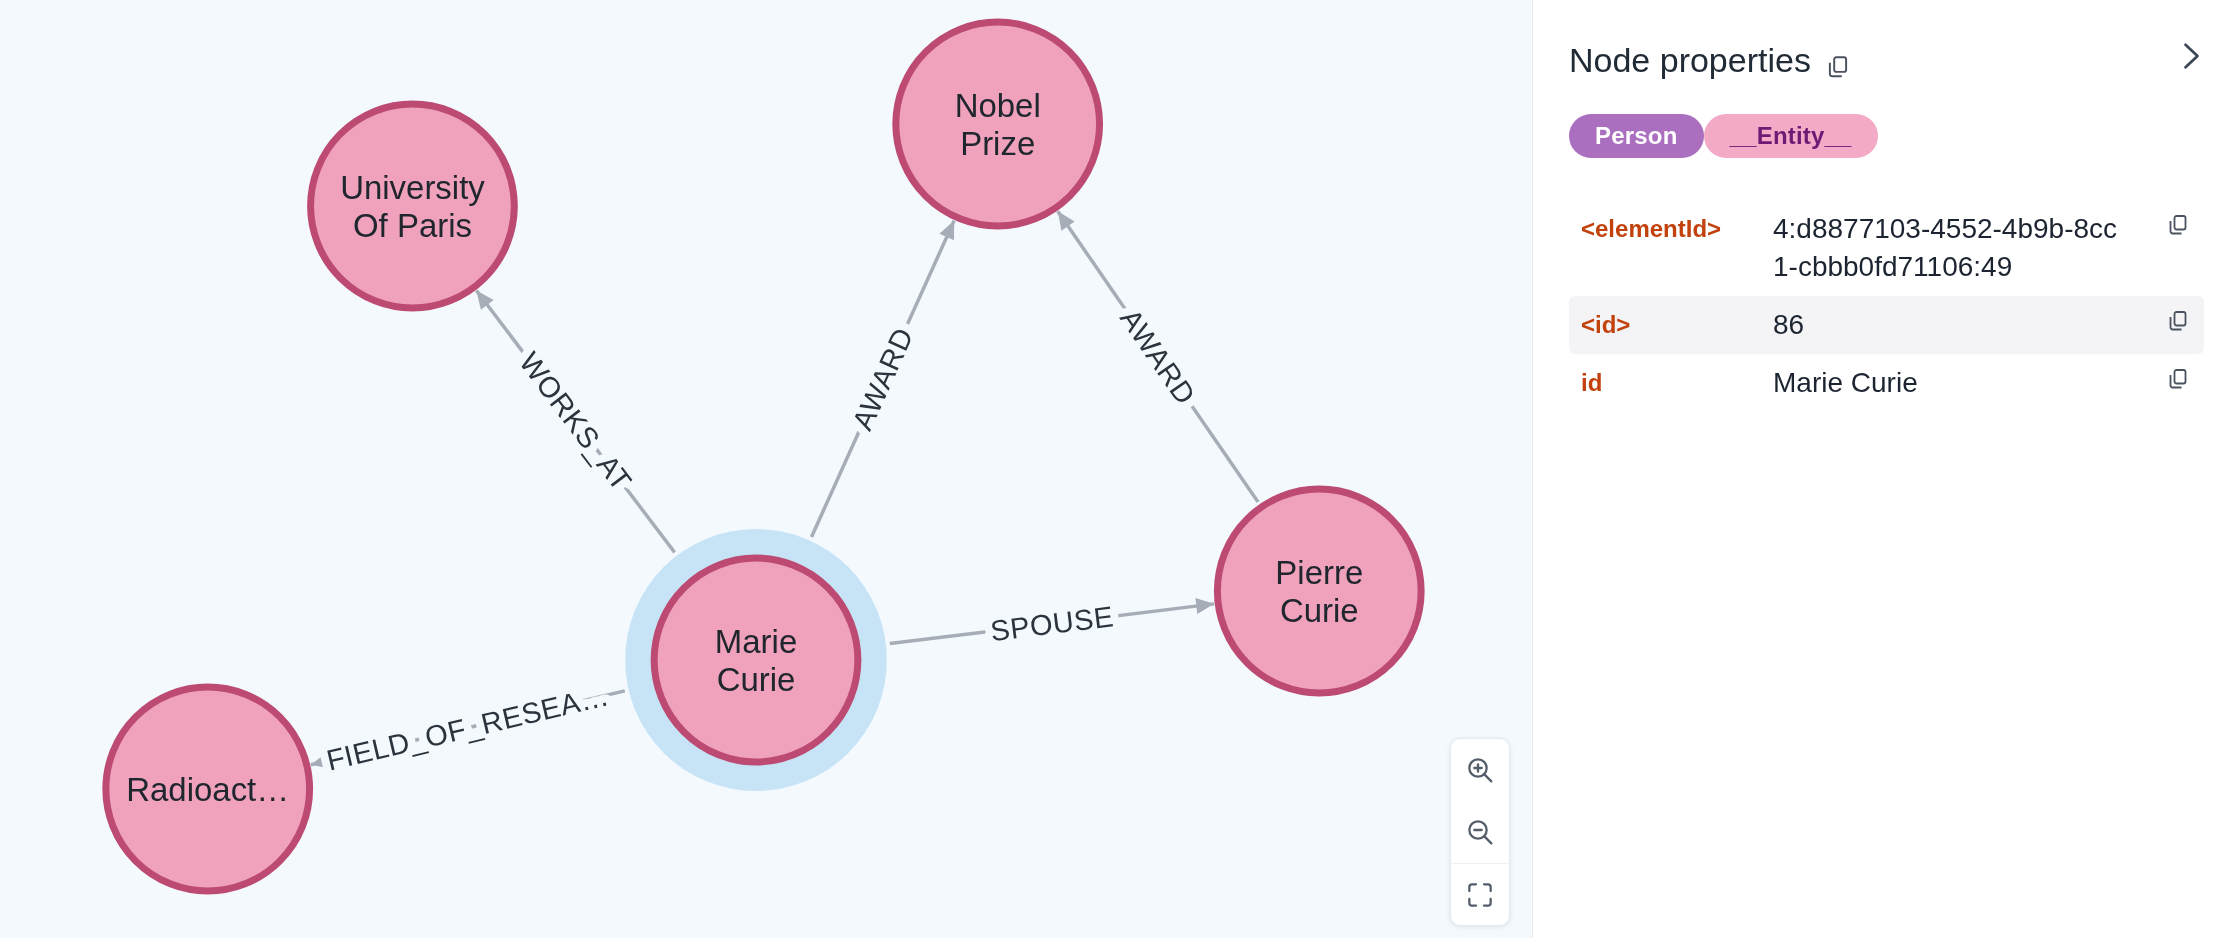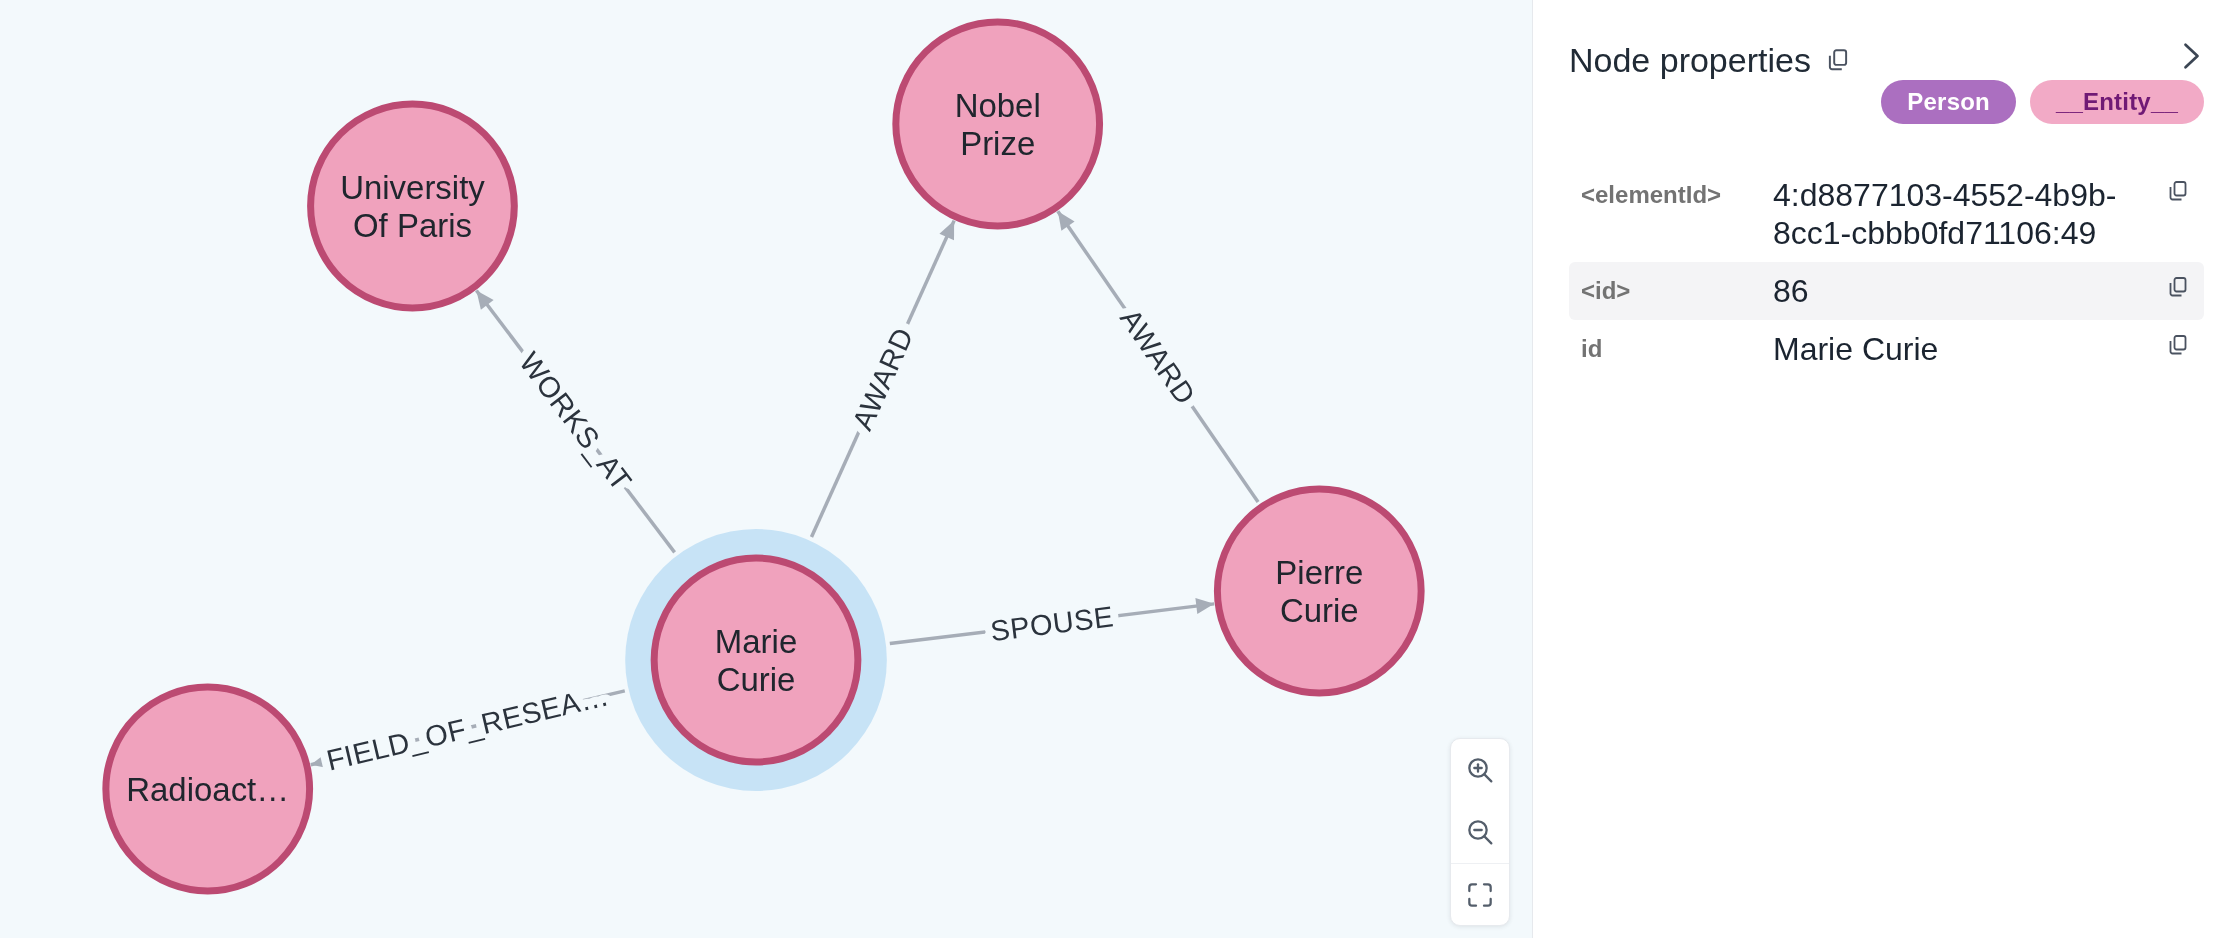--- a/index.html
+++ b/index.html
@@ -22,41 +22,41 @@
     width:58px;height:62px;display:flex;align-items:center;justify-content:center;
     cursor:pointer;background:transparent;border:none;
   }
   .zoom-btn.fit{border-top:1px solid #eef0f3;}
   
   .panel{
     width:700px;flex:0 0 700px;height:938px;background:#ffffff;
     border-left:1px solid #e6e9ed;box-sizing:border-box;
     padding:40px 28px 0 36px;position:relative;
   }
-  .panel-header{display:flex;align-items:center;gap:14px;}
+  .panel-header{display:flex;align-items:flex-end;gap:14px;margin-bottom:34px;}
   .panel-title{font-size:34px;color:#212b36;font-weight:400;line-height:40px;}
   .icon-btn{background:none;border:none;padding:0;cursor:pointer;display:inline-flex;align-items:center;}
   .collapse-btn{position:absolute;top:38px;right:24px;}
-  .badges{display:flex;gap:14px;margin-bottom:42px;justify-content:flex-end;}
+  .badges{display:flex;margin-bottom:42px;}
   .badge{
     display:inline-flex;align-items:center;height:44px;padding:0 26px;
     border-radius:999px;font-size:24px;font-weight:700;letter-spacing:.2px;
   }
   .props{display:flex;flex-direction:column;}
   .prop-row{
     display:flex;align-items:flex-start;padding:10px 14px 10px 12px;
     border-radius:6px;
   }
   .prop-row.striped{background:#f4f4f6;}
   .prop-key{
-    width:192px;flex:0 0 192px;font-size:24px;font-weight:700;color:#737373;
+    width:192px;flex:0 0 192px;font-size:24px;font-weight:700;color:#c2410c;
     line-height:38px;
   }
   .prop-value{
-    flex:1 1 auto;max-width:352px;font-size:32px;color:#1b2430;line-height:38px;
+    flex:1 1 auto;max-width:352px;font-size:28px;color:#1b2430;line-height:38px;
     word-break:break-all;
   }
   .prop-copy{margin-left:auto;margin-top:3px;}
 </style>
 </head>
 <body>
 
 <div class="canvas" style="background: rgb(243, 249, 252);">
   <svg class="graph" viewBox="0 0 1534 938" preserveAspectRatio="none">
       <defs>

